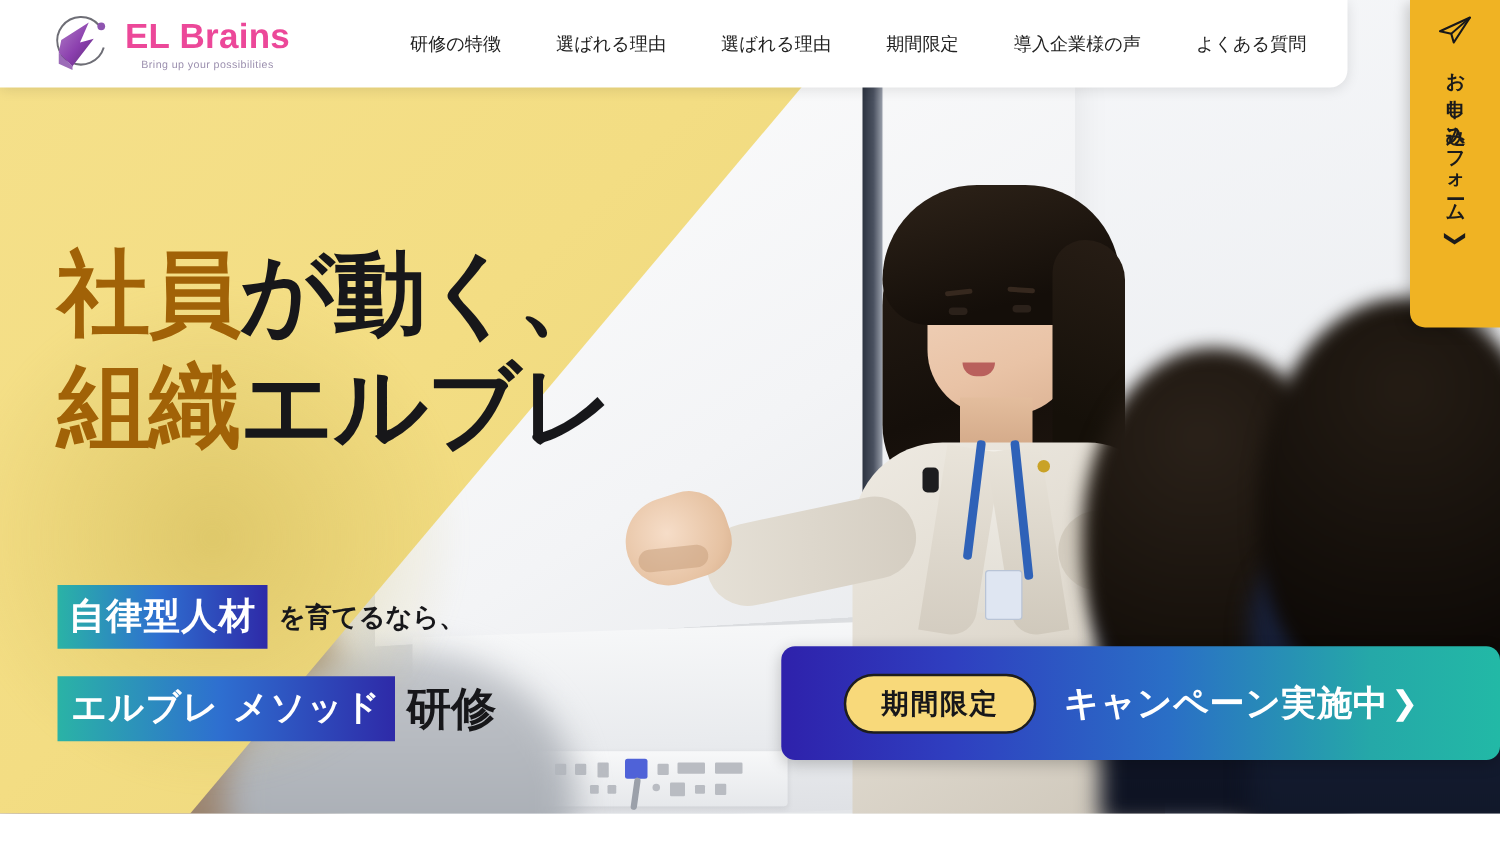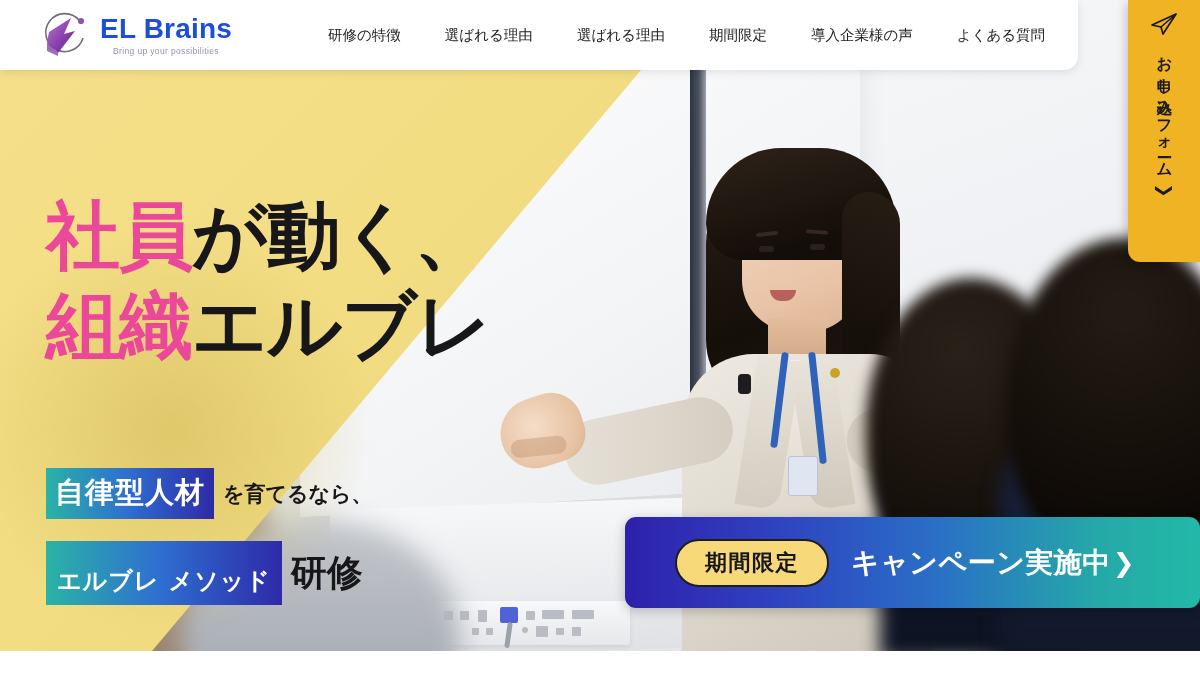--- a/index.html
+++ b/index.html
@@ -199,21 +199,21 @@
     background:#ffffff; border-radius:0 0 14px 0;
     box-shadow:0 2px 10px rgba(0,0,0,.10);
     display:flex; align-items:center; z-index:40;
   }
   .logo-wrap{ display:flex; align-items:center; margin-left:38px; }
   .logo-mark{ position:relative; width:54px; height:48px; margin-right:8px; }
   .logo-mark svg{ display:block; }
   .logo-text{ display:flex; flex-direction:column; line-height:1; }
   .logo-name{
     font-size:28px; font-weight:700; letter-spacing:.2px;
-    color:#1d4ed8; font-family:"Liberation Sans",sans-serif;
+    color:#ec4899; font-family:"Liberation Sans",sans-serif;
     position:relative;
   }
   .logo-tag{
     font-size:8.5px; color:#9b8fae; margin-top:4px; letter-spacing:.35px;
     text-align:center;
   }
   .nav{ display:flex; align-items:center; margin-left:74px; gap:0; }
   .nav-item{
     font-size:14.5px; color:#222; font-weight:500;
     padding:6px 22px; cursor:pointer; white-space:nowrap;
@@ -239,33 +239,33 @@
     transform:rotate(90deg);
   }
 
   
   .copy{ position:absolute; left:46px; top:190px; z-index:30; }
   .h-line{
     font-family:"DejaVu Sans","Liberation Sans",sans-serif;
     font-weight:700; font-size:74px; line-height:1.22;
     white-space:nowrap; letter-spacing:-1px;
   }
-  .h-line .accent{ color:#ec4899; }
+  .h-line .accent{ color:#a16207; }
   .h-line .plain{ color:#17171a; }
 
   .sub{ position:absolute; left:46px; top:468px; z-index:30; }
   .sub-row{ display:flex; align-items:center; margin-bottom:22px; }
   .chip{
     display:inline-block; color:#fff; font-weight:700;
     font-family:"DejaVu Sans","Liberation Sans",sans-serif;
     background:linear-gradient(90deg,#2ab3a6 0%,#2e6fd0 48%,#2e2aa8 100%);
     letter-spacing:1px;
   }
   .chip.c1{ font-size:29px; padding:5px 9px 6px; }
-  .chip.c2{ font-size:24px; padding:24px 11px 8px; }
+  .chip.c2{ font-size:28px; padding:6px 11px 8px; }
   .sub-tail{
     font-family:"DejaVu Sans","Liberation Sans",sans-serif;
     font-weight:700; color:#17171a; margin-left:9px;
   }
   .sub-tail.t1{ font-size:21px; }
   .sub-tail.t2{ font-size:36px; }
 
   
   .campaign{
     position:absolute; left:625px; top:517px; width:575px; height:91px;

